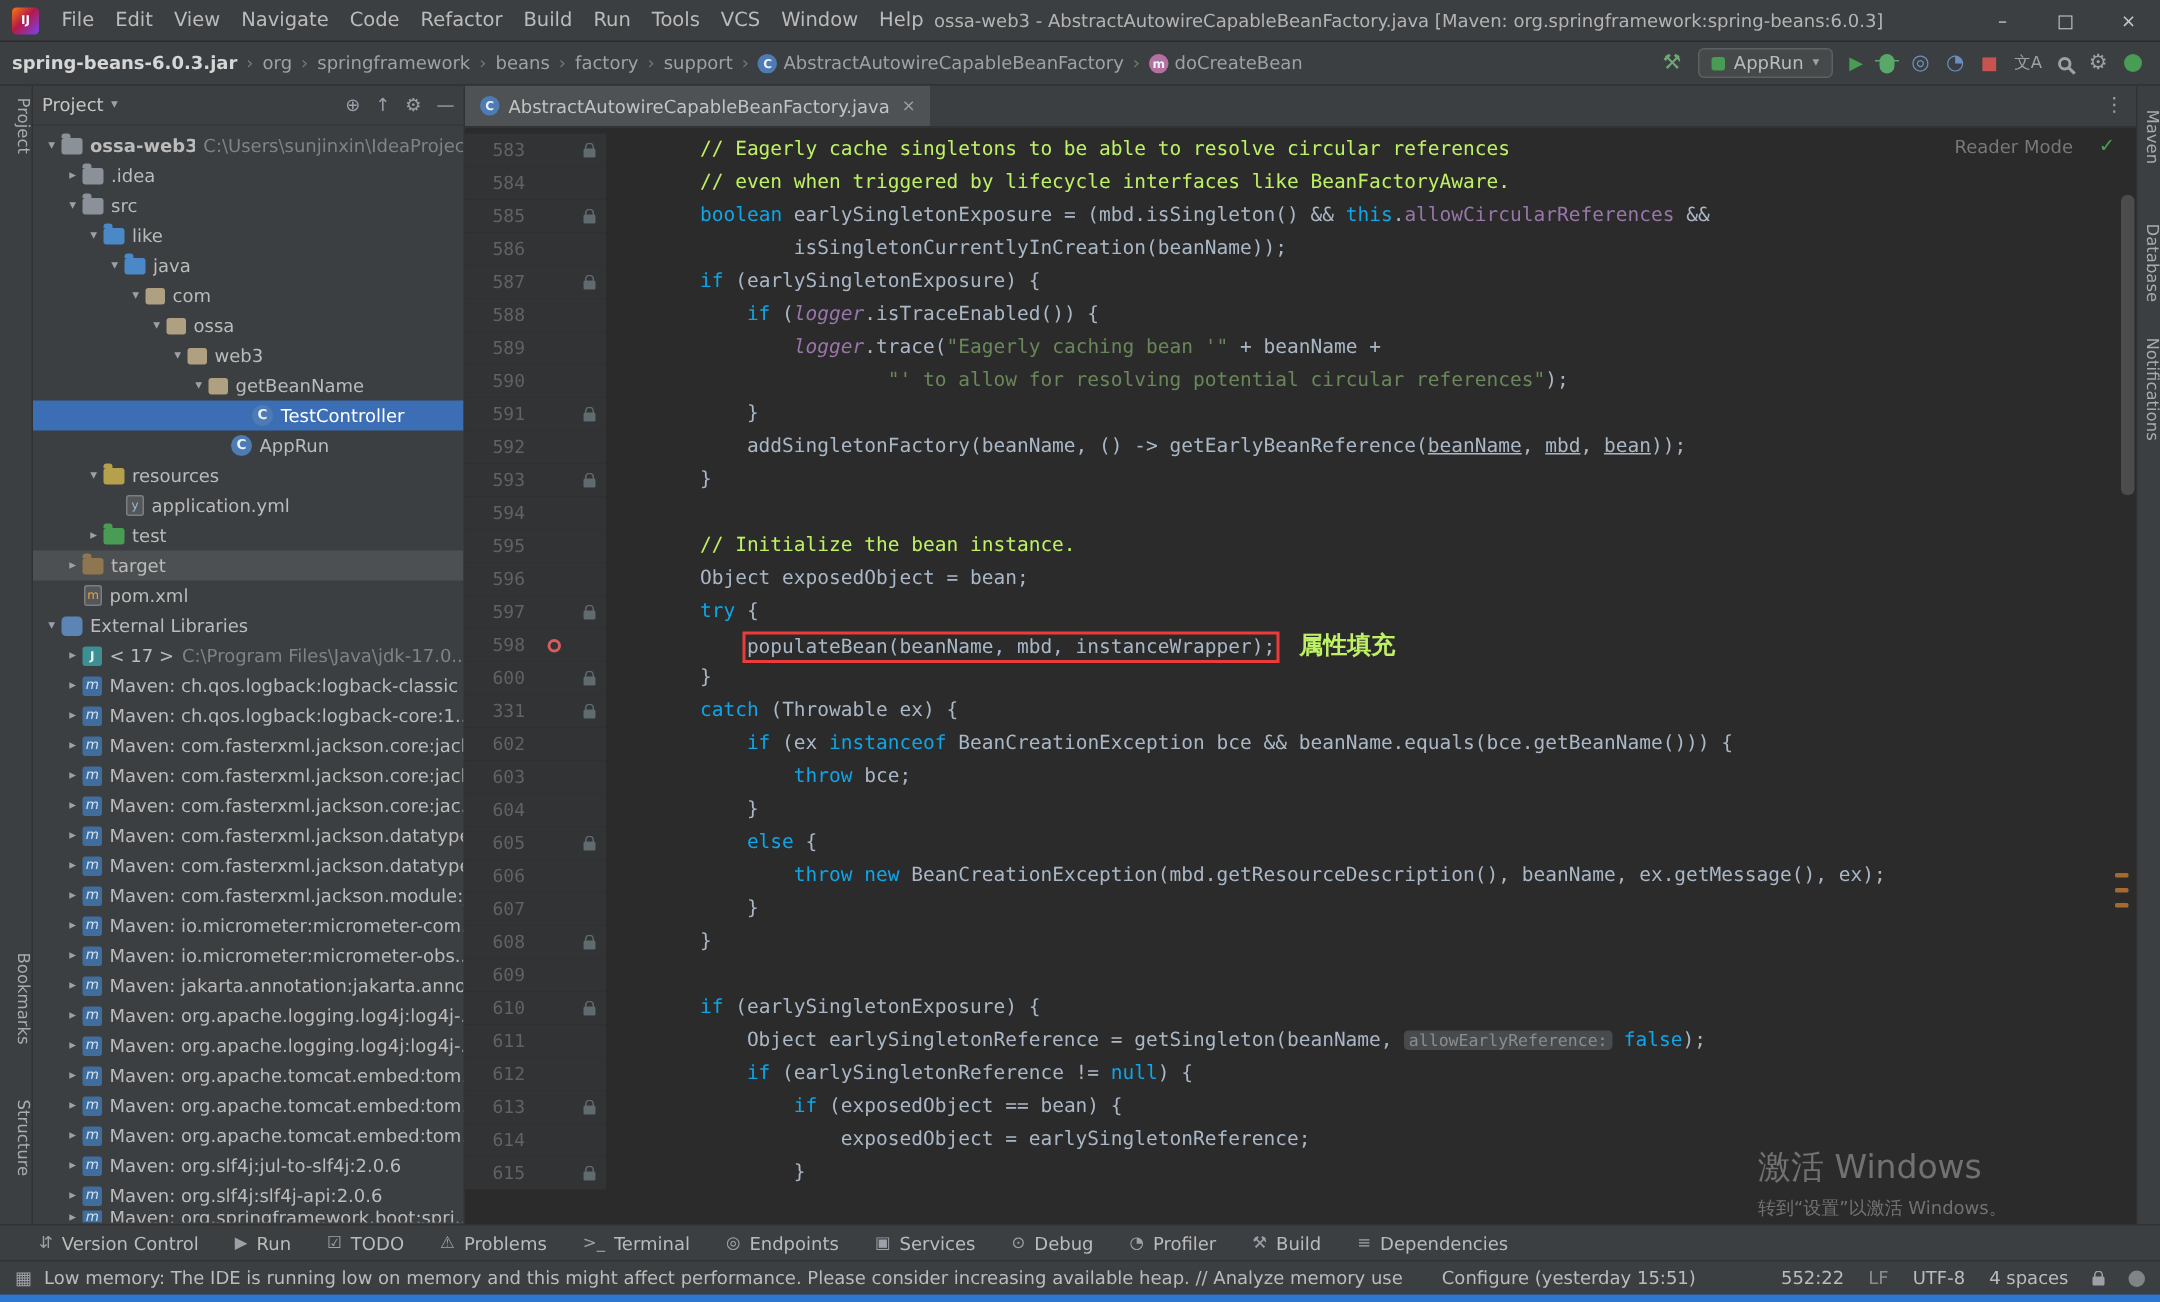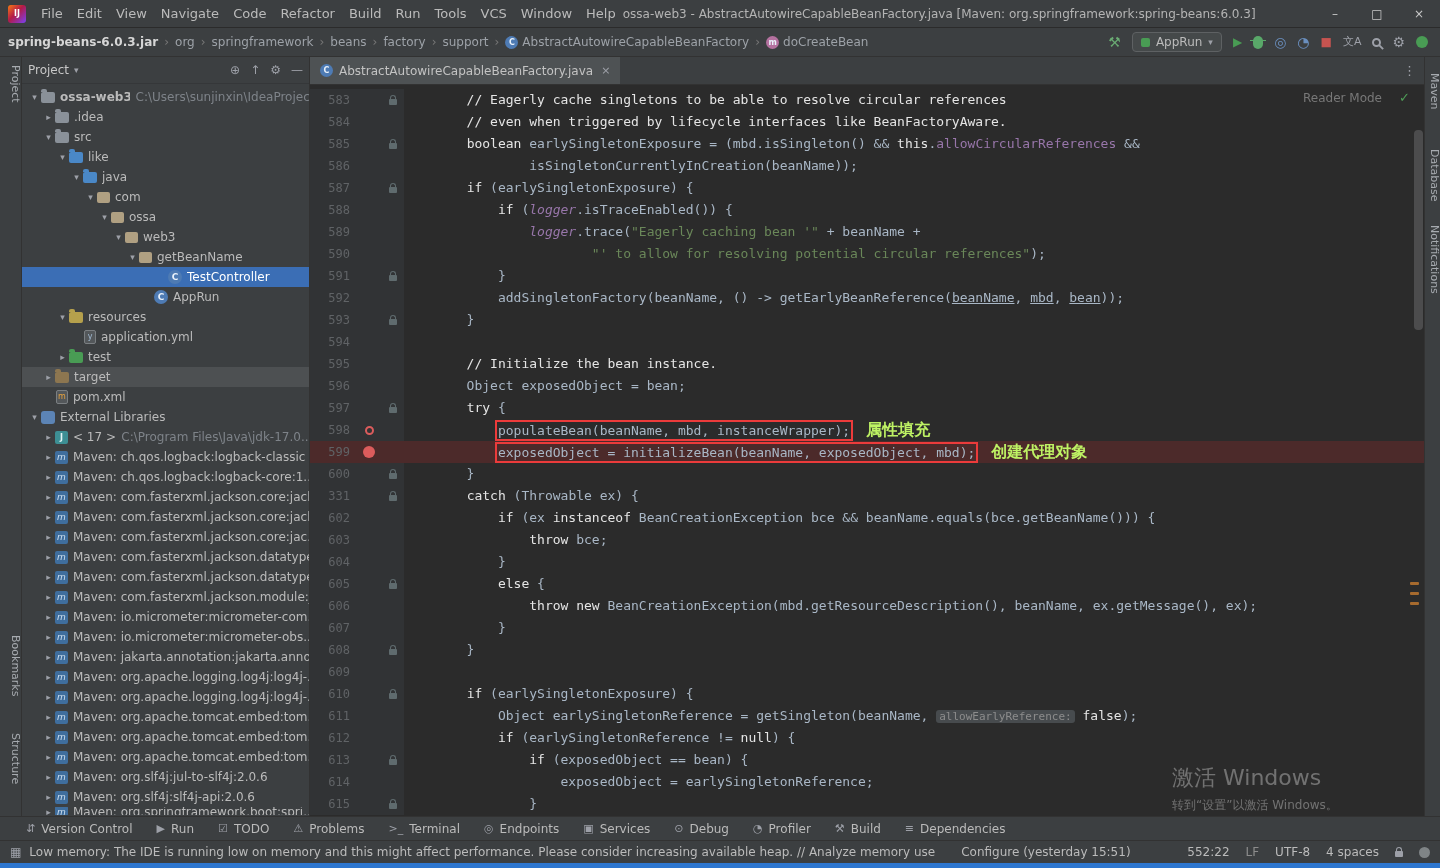--- a/index.html
+++ b/index.html
@@ -82,21 +82,21 @@
 .code-row.hl .gut{background:transparent}
 .num{width:46px;text-align:right;padding-right:6px;color:#606366;font-size:12px}
 .bpcol{width:26px;display:flex;align-items:center;justify-content:center}
 .lockcol{width:22px;display:flex;align-items:center;justify-content:center}
 .lock{display:inline-block;width:8px;height:6px;background:#5f6b6e;border-radius:1px;position:relative;margin-top:4px}
 .lock::before{content:'';position:absolute;top:-4px;left:1px;width:4px;height:4px;border:1px solid #5f6b6e;border-bottom:none;border-radius:3px 3px 0 0}
 .sb-lock{background:#9da0a8}.sb-lock::before{border-color:#9da0a8}
 .bp-ring{width:9px;height:9px;border:2px solid #db5c5c;border-radius:50%}
 .bp-solid{width:12px;height:12px;background:#db5c5c;border-radius:50%}
 .codetext{white-space:pre}
-.p{color:#a9b7c6}.k{color:#e5e5e5}.s{color:#6a8759}.c{color:#e5e5e5}.f{color:#9876aa}
+.p{color:#a9b7c6}.k{color:#0ea5e9}.s{color:#6a8759}.c{color:#bef264}.f{color:#9876aa}
 .fi{color:#9876aa;font-style:italic}
 .u{color:#a9b7c6;text-decoration:underline}
 .hint{background:#474b4e;color:#8c8c8c;border-radius:3px;padding:0 3px;font-size:11px}
 .codebox{outline:2px solid #ec3b3b;outline-offset:1px}
 .note{color:#bef264;font-weight:bold;font-size:16px;margin-left:16px;font-family:"DejaVu Sans",sans-serif}
 .reader-mode{position:absolute;top:34px;right:42px;color:#787878;font-size:12px}
 .inspect-ok{position:absolute;top:33px;right:14px;color:#4f9e58;font-size:13px}
 .mark{position:absolute;right:5px;width:9px;height:3px;background:#a66a2e;border-radius:1px}
 .mk-0{top:525px}.mk-1{top:535px}.mk-2{top:545px}
 .thumb{position:absolute;right:1px;top:73px;width:9px;height:200px;background:rgba(145,147,150,.32);border-radius:4px}
@@ -425,21 +425,20 @@
       <div class="code-row"><span class="gut"><span class="num">589</span><span class="bpcol"></span><span class="lockcol"></span></span><span class="codetext"><span class="p">                </span><span class="fi">logger</span><span class="p">.trace(</span><span class="s">"Eagerly caching bean '"</span><span class="p"> + beanName +</span></span></div>
       <div class="code-row"><span class="gut"><span class="num">590</span><span class="bpcol"></span><span class="lockcol"></span></span><span class="codetext"><span class="p">                        </span><span class="s">"' to allow for resolving potential circular references"</span><span class="p">);</span></span></div>
       <div class="code-row"><span class="gut"><span class="num">591</span><span class="bpcol"></span><span class="lockcol"><span class="lock"></span></span></span><span class="codetext"><span class="p">            }</span></span></div>
       <div class="code-row"><span class="gut"><span class="num">592</span><span class="bpcol"></span><span class="lockcol"></span></span><span class="codetext"><span class="p">            addSingletonFactory(beanName, () -&gt; getEarlyBeanReference(</span><span class="u">beanName</span><span class="p">, </span><span class="u">mbd</span><span class="p">, </span><span class="u">bean</span><span class="p">));</span></span></div>
       <div class="code-row"><span class="gut"><span class="num">593</span><span class="bpcol"></span><span class="lockcol"><span class="lock"></span></span></span><span class="codetext"><span class="p">        }</span></span></div>
       <div class="code-row"><span class="gut"><span class="num">594</span><span class="bpcol"></span><span class="lockcol"></span></span><span class="codetext"></span></div>
       <div class="code-row"><span class="gut"><span class="num">595</span><span class="bpcol"></span><span class="lockcol"></span></span><span class="codetext"><span class="c">        // Initialize the bean instance.</span></span></div>
       <div class="code-row"><span class="gut"><span class="num">596</span><span class="bpcol"></span><span class="lockcol"></span></span><span class="codetext"><span class="p">        Object exposedObject = bean;</span></span></div>
       <div class="code-row"><span class="gut"><span class="num">597</span><span class="bpcol"></span><span class="lockcol"><span class="lock"></span></span></span><span class="codetext"><span class="p">        </span><span class="k">try</span><span class="p"> {</span></span></div>
       <div class="code-row"><span class="gut"><span class="num">598</span><span class="bpcol"><span class="bp-ring"></span></span><span class="lockcol"></span></span><span class="codetext"><span class="p">            </span><span class="codebox"><span class="p">populateBean(beanName, mbd, instanceWrapper);</span></span><span class="note">属性填充</span></span></div>
-      <div class="code-row hl"><span class="gut"><span class="num">599</span><span class="bpcol"><span class="bp-solid"></span></span><span class="lockcol"></span></span><span class="codetext"><span class="p">            </span><span class="codebox"><span class="p">exposedObject = initializeBean(beanName, exposedObject, mbd);</span></span><span class="note">创建代理对象</span></span></div>
       <div class="code-row"><span class="gut"><span class="num">600</span><span class="bpcol"></span><span class="lockcol"><span class="lock"></span></span></span><span class="codetext"><span class="p">        }</span></span></div>
       <div class="code-row"><span class="gut"><span class="num">331</span><span class="bpcol"></span><span class="lockcol"><span class="lock"></span></span></span><span class="codetext"><span class="p">        </span><span class="k">catch</span><span class="p"> (Throwable ex) {</span></span></div>
       <div class="code-row"><span class="gut"><span class="num">602</span><span class="bpcol"></span><span class="lockcol"></span></span><span class="codetext"><span class="p">            </span><span class="k">if</span><span class="p"> (ex </span><span class="k">instanceof</span><span class="p"> BeanCreationException bce &amp;&amp; beanName.equals(bce.getBeanName())) {</span></span></div>
       <div class="code-row"><span class="gut"><span class="num">603</span><span class="bpcol"></span><span class="lockcol"></span></span><span class="codetext"><span class="p">                </span><span class="k">throw</span><span class="p"> bce;</span></span></div>
       <div class="code-row"><span class="gut"><span class="num">604</span><span class="bpcol"></span><span class="lockcol"></span></span><span class="codetext"><span class="p">            }</span></span></div>
       <div class="code-row"><span class="gut"><span class="num">605</span><span class="bpcol"></span><span class="lockcol"><span class="lock"></span></span></span><span class="codetext"><span class="p">            </span><span class="k">else</span><span class="p"> {</span></span></div>
       <div class="code-row"><span class="gut"><span class="num">606</span><span class="bpcol"></span><span class="lockcol"></span></span><span class="codetext"><span class="p">                </span><span class="k">throw</span><span class="p"> </span><span class="k">new</span><span class="p"> BeanCreationException(mbd.getResourceDescription(), beanName, ex.getMessage(), ex);</span></span></div>
       <div class="code-row"><span class="gut"><span class="num">607</span><span class="bpcol"></span><span class="lockcol"></span></span><span class="codetext"><span class="p">            }</span></span></div>
       <div class="code-row"><span class="gut"><span class="num">608</span><span class="bpcol"></span><span class="lockcol"><span class="lock"></span></span></span><span class="codetext"><span class="p">        }</span></span></div>
       <div class="code-row"><span class="gut"><span class="num">609</span><span class="bpcol"></span><span class="lockcol"></span></span><span class="codetext"></span></div>

